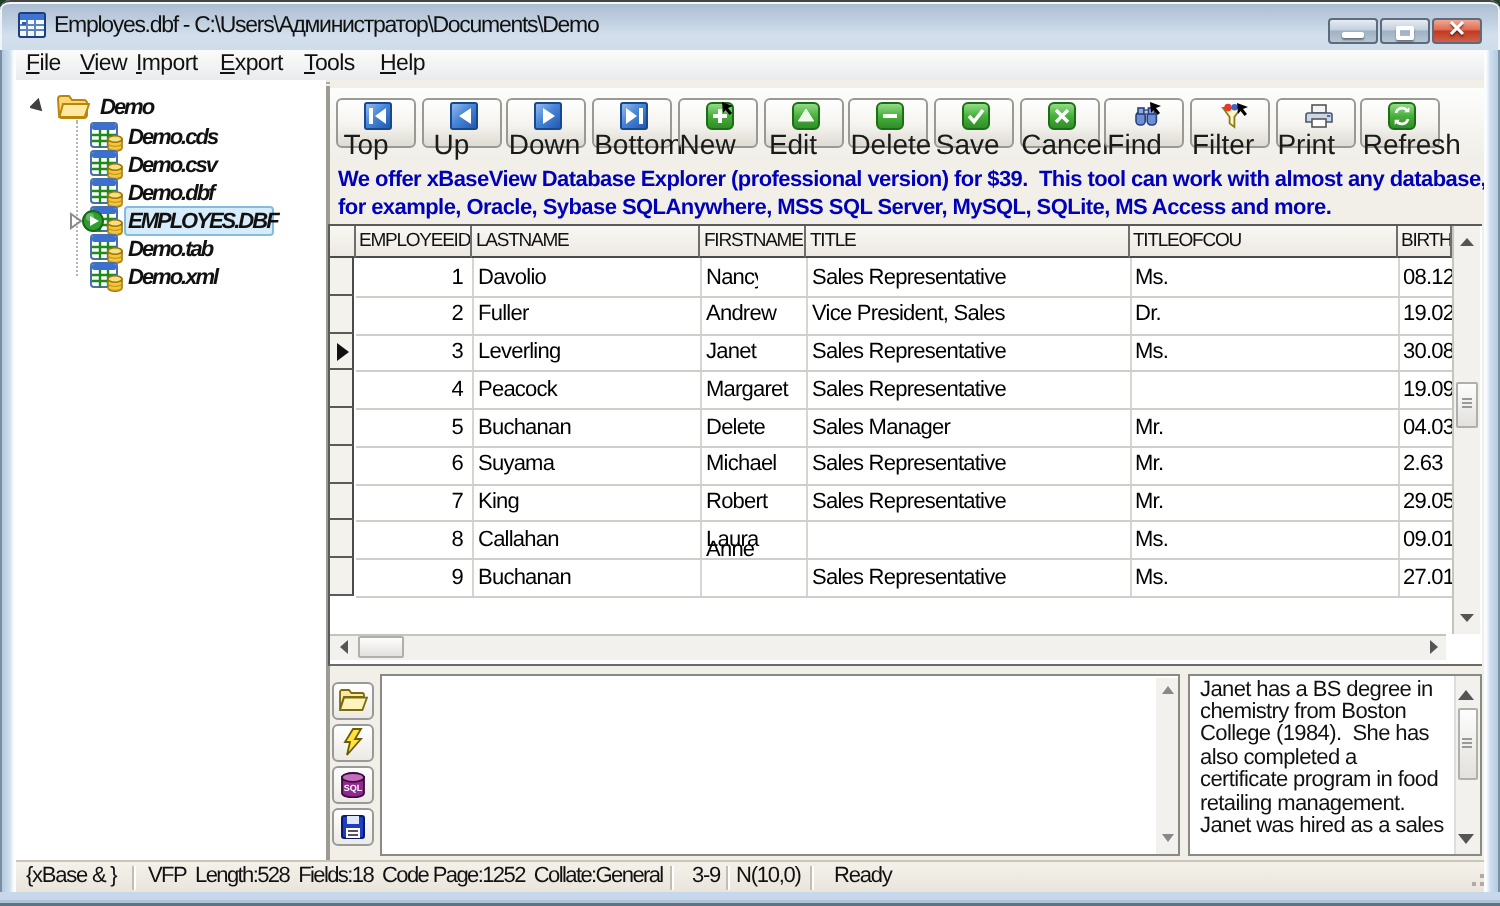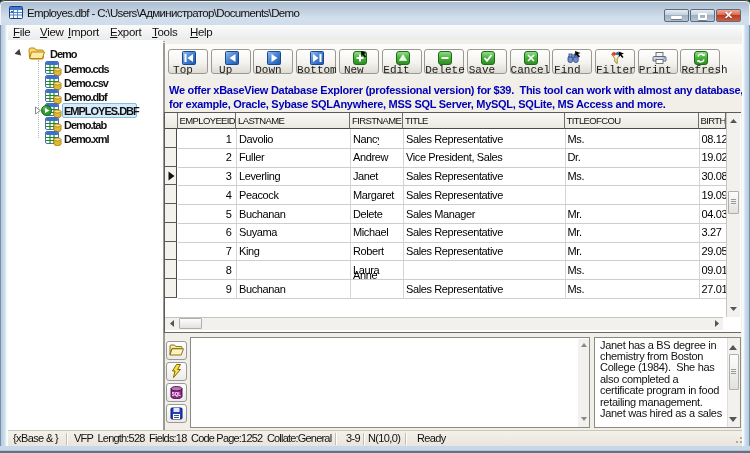--- a/index.html
+++ b/index.html
@@ -27,31 +27,31 @@
 #btncls { left:716px; width:25px; background:linear-gradient(#f0a794,#dd6a50 45%,#c03a22 50%,#d06146); }
 #btnmin .g { position:absolute; left:6px; top:6px; width:11px; height:3px; background:#fff; border-radius:1px; box-shadow:0 1px 1px rgba(0,0,0,.4);}
 #btnmax .g { position:absolute; left:7px; top:3px; width:9px; height:7px; border:2px solid #fff; border-radius:1px; box-shadow:0 1px 1px rgba(0,0,0,.4);}
 #btncls .g { position:absolute; left:0; top:0; width:23px; height:11px; color:#fff; font-weight:bold; font-size:11px; text-align:center; line-height:11px; text-shadow:0 1px 1px rgba(0,0,0,.5); }
 
 #menubar { position:absolute; left:8px; top:25px; width:734px; height:17px; border-bottom:1px solid #aeaca4;
   background:linear-gradient(#fbfbfb,#f0f1f2 60%,#e7e9ec); font-size:11.5px; color:#111; letter-spacing:-0.3px; }
 #menubar span { position:absolute; top:1px; }
 #menubar u { text-decoration:underline; }
 
-#tree { position:absolute; left:8px; top:40px; width:155px; height:390px; background:#fff; }
+#tree { position:absolute; left:8px; top:40px; width:155px; height:390px; background:#fff;font-style:italic; }
 .titem { position:absolute; font-size:11px; font-weight:bold; color:#111; white-space:nowrap; letter-spacing:-1.0px; }
 
 #rpane { position:absolute; left:165px; top:40px; width:577px; height:390px; background:#f1efe8; }
 #splitline { position:absolute; left:163px; top:43px; width:2px; height:387px; background:#9b9b93; }
 
 #toolbar { position:absolute; left:165px; top:44px; width:577px; height:36px;
   background:linear-gradient(#fdfdfc,#f0eee8); }
 .tbtn { position:absolute; top:5px; width:40px; height:25px; border:1px solid #9b9a92; border-radius:3px;
   background:linear-gradient(#ffffff,#f4f3ef 55%,#dedbd2); text-align:center; }
-.tbtn .lbl { position:absolute; left:0; right:10px; top:14px; font-size:11px; color:#1a1a1a;font-family:Liberation Mono, monospace; }
+.tbtn .lbl { position:absolute; left:0; right:10px; top:14px; font-size:14px; color:#1a1a1a; }
 .tbtn svg { position:absolute; left:13px; top:1px; }
 
 #promo { position:absolute; left:169px; top:84px; width:582px; font-size:11px; font-weight:bold;
   color:#0000b8; line-height:13.5px; letter-spacing:-0.28px; }
 
 #grid { position:absolute; left:164px; top:112px; width:577px; height:221px; background:#fff;
   border-top:1px solid #5a5a5a; border-left:1px solid #5a5a5a; border-bottom:1.5px solid #6a6a66; }
 .hcell { position:absolute; top:0; height:16px; background:linear-gradient(#f9f8f4,#ebe9e1);
   border-right:1px solid #6e6e6e; border-bottom:1px solid #4a4a4a;
   font-size:9.5px; color:#111; line-height:15px; padding-left:2px; letter-spacing:-0.62px; overflow:hidden; white-space:nowrap; }
@@ -361,28 +361,29 @@
 <div class="dcell" style="left:74px;width:110px;top:91.58px">Buchanan</div>
 <div class="dcell" style="left:188px;width:49px;top:91.58px">Delete</div>
 <div class="dcell" style="left:241px;width:157px;top:91.58px">Sales Manager</div>
 <div class="dcell" style="left:402.5px;width:130px;top:91.58px">Mr.</div>
 <div class="dcell" style="left:536.5px;width:24px;top:91.58px">04.03</div>
 <div class="dcell" style="left:12.5px;width:54px;top:110.35px;text-align:right">6</div>
 <div class="dcell" style="left:74px;width:110px;top:110.35px">Suyama</div>
 <div class="dcell" style="left:188px;width:49px;top:110.35px">Michael</div>
 <div class="dcell" style="left:241px;width:157px;top:110.35px">Sales Representative</div>
 <div class="dcell" style="left:402.5px;width:130px;top:110.35px">Mr.</div>
-<div class="dcell" style="left:536.5px;width:24px;top:110.35px">3.27</div>
+<div class="dcell" style="left:536.5px;width:24px;top:110.35px">2.63</div>
 <div class="dcell" style="left:12.5px;width:54px;top:129.12px;text-align:right">7</div>
 <div class="dcell" style="left:74px;width:110px;top:129.12px">King</div>
 <div class="dcell" style="left:188px;width:49px;top:129.12px">Robert</div>
 <div class="dcell" style="left:241px;width:157px;top:129.12px">Sales Representative</div>
 <div class="dcell" style="left:402.5px;width:130px;top:129.12px">Mr.</div>
 <div class="dcell" style="left:536.5px;width:24px;top:129.12px">29.05</div>
 <div class="dcell" style="left:12.5px;width:54px;top:147.89px;text-align:right">8</div>
+<div class="dcell" style="left:74px;width:110px;top:147.89px">Callahan</div>
 <div class="dcell" style="left:188px;width:49px;top:147.89px">Laura</div>
 <div class="dcell" style="left:402.5px;width:130px;top:147.89px">Ms.</div>
 <div class="dcell" style="left:536.5px;width:24px;top:147.89px">09.01</div>
 <div class="dcell" style="left:12.5px;width:54px;top:166.66px;text-align:right">9</div>
 <div class="dcell" style="left:74px;width:110px;top:166.66px">Buchanan</div>
 <div class="dcell" style="left:188px;width:49px;top:153px">Anne</div>
 <div class="dcell" style="left:241px;width:157px;top:166.66px">Sales Representative</div>
 <div class="dcell" style="left:402.5px;width:130px;top:166.66px">Ms.</div>
 <div class="dcell" style="left:536.5px;width:24px;top:166.66px">27.01</div>
 <div class="sb" style="left:561px;top:0;width:14px;height:203.5px;border-left:1px solid #c5c5c0"></div>

